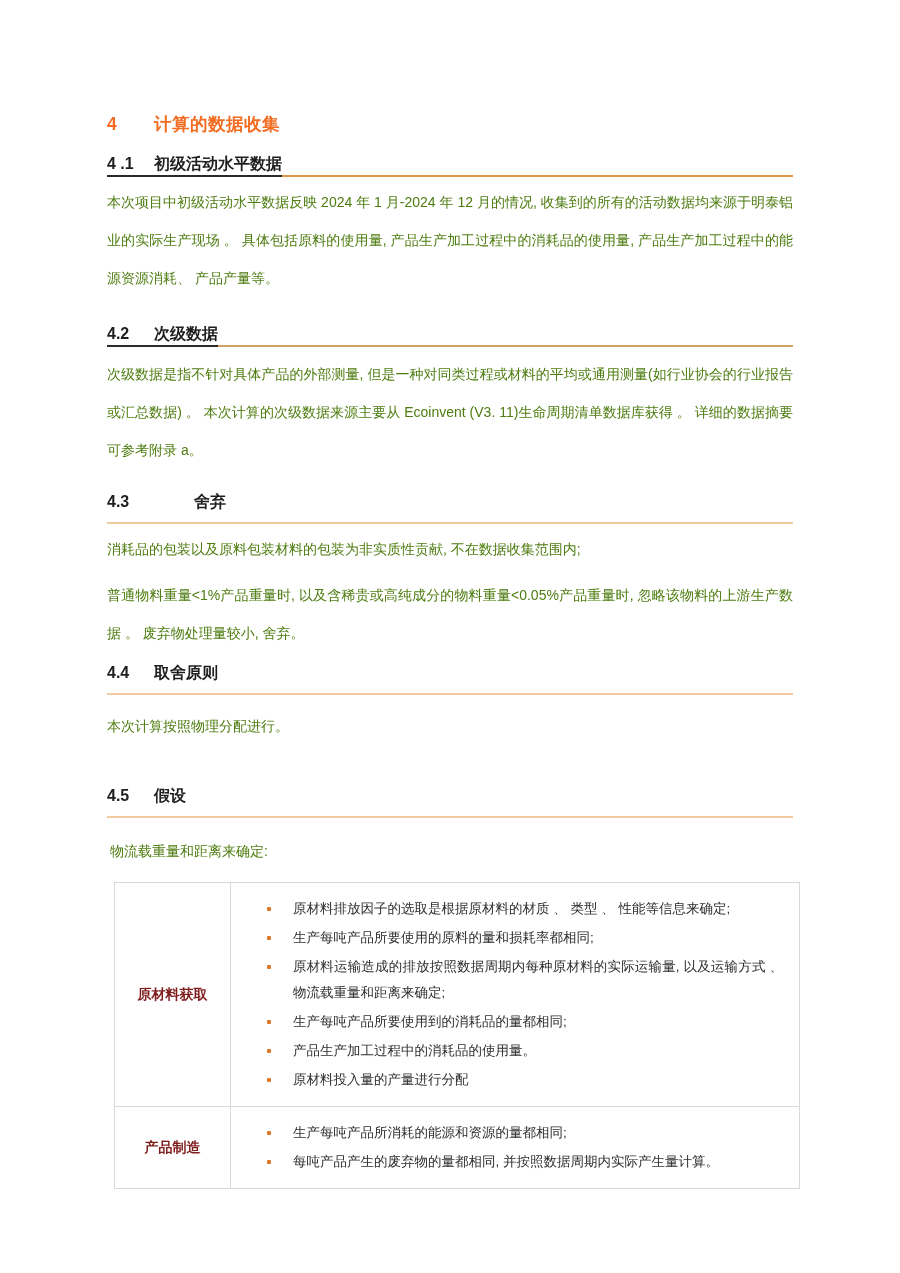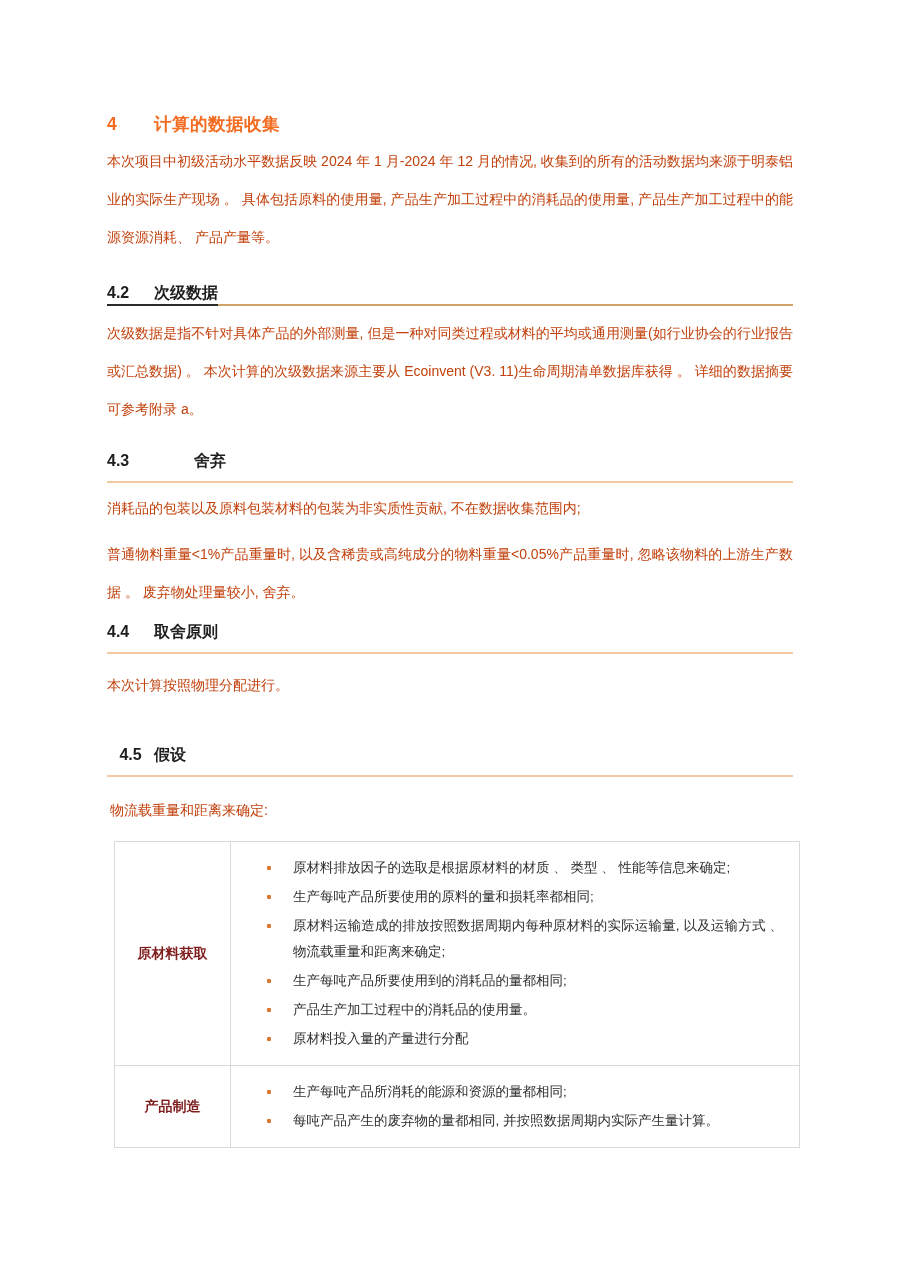--- a/index.html
+++ b/index.html
@@ -52,27 +52,27 @@
 
   .m-h2-41 { margin-top: 17px; }
   .m-p-41  { margin-top: 6px; }
   .m-h2-42 { margin-top: 26px; }
   .m-p-42  { margin-top: 8px; }
   .m-h2-43 { margin-top: 22px; gap: 40px; }
   .m-p-43a { margin-top: 6px; line-height: 30px; }
   .m-p-43b { margin-top: 8px; line-height: 31px; }
   .m-h2-44 { margin-top: 10px; }
   .m-p-44  { margin-top: 12px; line-height: 30px; }
-  .m-h2-45 { margin-top: 40px; text-align: center; }
+  .m-h2-45 { margin-top: 40px; }
   .m-p-45  { margin-top: 14px; line-height: 30px; padding-left: 3px; }
   .m-table { margin-top: 12px; }
 
   .para {
     font-size: 14px;
-    color: #c2410c;
+    color: #4d7c0f;
     line-height: 38px;
     text-align: justify;
   }
 
   
   table.assumptions {
     border-collapse: collapse;
     width: 686px;
     margin-left: 7px;
     table-layout: fixed;
@@ -111,20 +111,26 @@
 </head>
 <body>
 
 <div class="page">
 
   <div class="h1">
     <span class="num">4</span>
     <span class="ttl">计算的数据收集</span>
   </div>
 
+  <div class="h2 rule-tight m-h2-41">
+    <span class="txtwrap">
+      <span class="num">4 .1</span>
+      <span class="ttl">初级活动水平数据</span>
+    </span>
+  </div>
   <p class="para m-p-41">本次项目中初级活动水平数据反映 2024 年 1 月-2024 年 12 月的情况, 收集到的所有的活动数据均来源于明泰铝业的实际生产现场 。 具体包括原料的使用量, 产品生产加工过程中的消耗品的使用量, 产品生产加工过程中的能源资源消耗、 产品产量等。</p>
 
   <div class="h2 rule-tight tan m-h2-42">
     <span class="txtwrap">
       <span class="num">4.2</span>
       <span class="ttl">次级数据</span>
     </span>
   </div>
   <p class="para m-p-42">次级数据是指不针对具体产品的外部测量, 但是一种对同类过程或材料的平均或通用测量(如行业协会的行业报告或汇总数据) 。 本次计算的次级数据来源主要从 Ecoinvent (V3. 11)生命周期清单数据库获得 。 详细的数据摘要可参考附录 a。</p>
 

